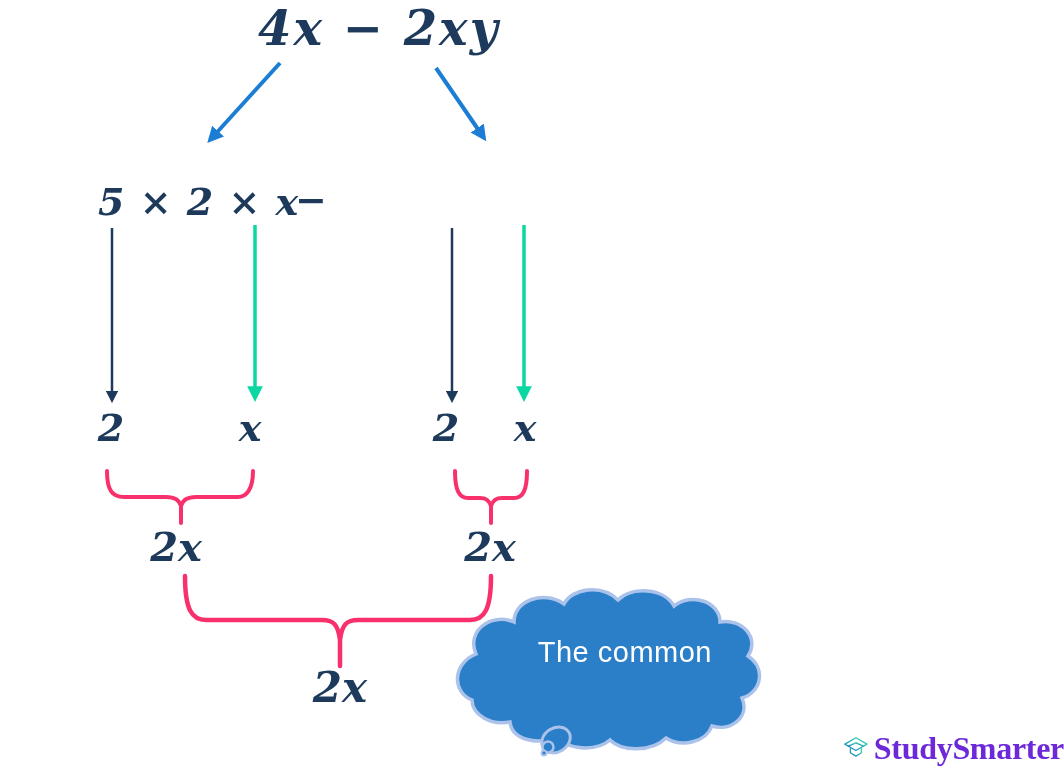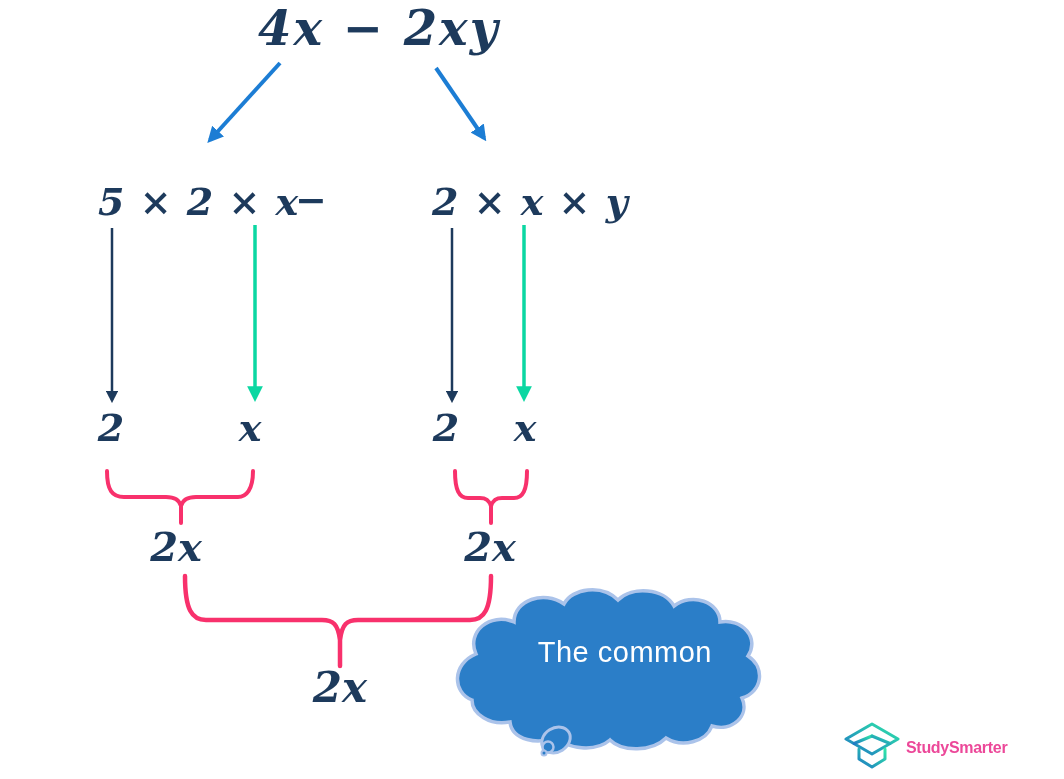--- a/index.html
+++ b/index.html
@@ -30,22 +30,22 @@
   .callout-line{
     position:absolute;z-index:3;left:488px;width:224px;text-align:right;
     color:#ffffff;font-size:29px;line-height:36px;letter-spacing:0.5px;
   }
   .cl1{top:634px;} .cl2{top:670px;}
   .brand{
     position:absolute;z-index:2;left:844px;top:720px;width:220px;height:56px;
     display:flex;align-items:center;gap:6px;
   }
   .brand-text{
-    color:#ec4899;font-size:16px;font-weight:bold;letter-spacing:-0.3px;
-    font-family:Liberation Sans, sans-serif;
+    color:#6d28d9;font-size:32px;font-weight:bold;letter-spacing:-0.3px;
+    font-family:Liberation Serif, serif;
   }
 </style>
 </head>
 <body>
 
 <div class="canvas">
 
   <svg class="layer" viewBox="0 0 1064 779">
     <defs>
       <marker id="mb" viewBox="0 0 4 4" markerWidth="4" markerHeight="4" refX="3" refY="2" orient="auto">
@@ -84,21 +84,20 @@
         <circle cx="548" cy="747" r="5.5" fill="#2b7ec8" stroke="#abc3ea" stroke-width="2.5"></circle>
         <circle cx="544" cy="753" r="2.5" fill="#2b7ec8" stroke="#abc3ea" stroke-width="2"></circle>
       </g>
     </g>
   </svg>
 
   <div class="txt math title">4x − 2xy</div>
 
   <div class="txt math term-left">5 × 2 × x</div>
   <div class="txt math minus">−</div>
-  <div class="txt math term-right">2 × x × y</div>
 
   <div class="txt math factor f1">2</div>
   <div class="txt math factor f2">x</div>
   <div class="txt math factor f3">2</div>
   <div class="txt math factor f4">x</div>
 
   <div class="txt math product p-left">2x</div>
   <div class="txt math product p-right">2x</div>
   <div class="txt math p-common">2x</div>
 

